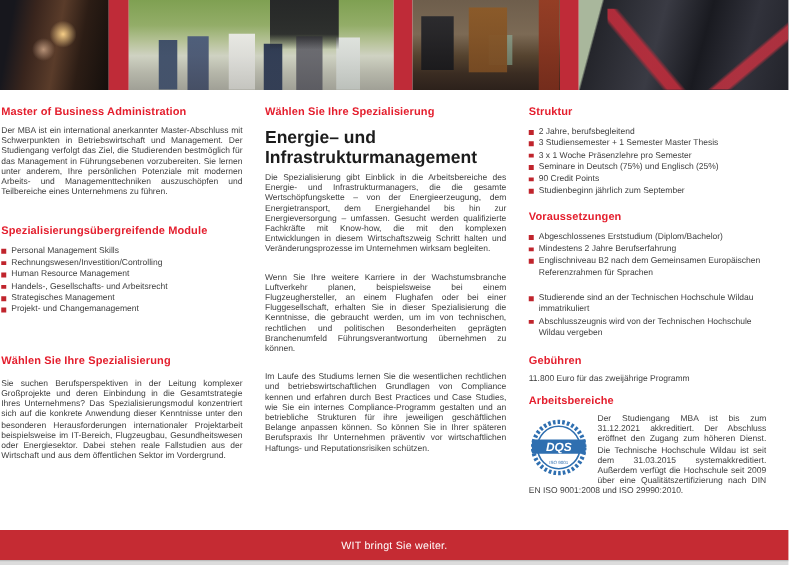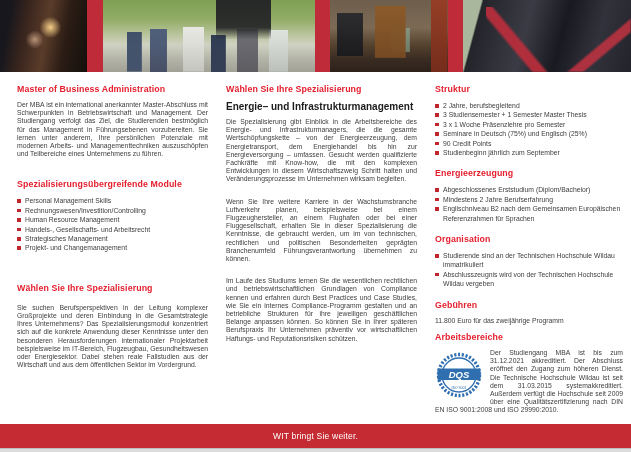--- a/index.html
+++ b/index.html
@@ -28,25 +28,25 @@
     linear-gradient(180deg, rgba(40,40,44,.95) 0%, rgba(25,25,28,.95) 100%) 8% 45% / 22% 60% no-repeat,
     linear-gradient(180deg, rgba(150,60,35,.95) 0%, rgba(120,45,28,.95) 100%) 100% 0 / 14% 100% no-repeat,
     linear-gradient(180deg, rgba(135,150,130,.95) 0%, rgba(110,125,105,.95) 100%) 62% 58% / 16% 34% no-repeat,
     linear-gradient(180deg,#6e5e4c 0%,#7c6a55 38%,#55432f 62%,#3a2c22 82%,#2c211b 100%);}
   .photo4{width:168px;background:
     linear-gradient(50deg, transparent 30%, rgba(190,45,60,.9) 33%, rgba(190,45,60,.9) 40%, transparent 43%) 30% 100% / 55% 90% no-repeat,
     linear-gradient(140deg, transparent 55%, rgba(195,50,65,.85) 58%, rgba(195,50,65,.85) 66%, transparent 69%) 100% 100% / 45% 80% no-repeat,
     linear-gradient(105deg,#a9b79c 0%,#a9b79c 10%,#24252b 11%,#3a3b44 38%,#191a20 58%,#31323b 78%,#22232a 100%);}
 
   
-  .content{display:flex;padding:12px 8px 0 17px;box-sizing:border-box;width:631px;}
+  .content{display:flex;padding:12px 8px 0 1px;box-sizing:border-box;width:631px;}
   .col{width:193px;}
   .col + .col{margin-left:18px;}
   .rh{color:#e41e2d;font-size:8.8px;font-weight:bold;margin:0 0 7px 0;letter-spacing:.1px;}
-  .bh{color:#1c1c1c;font-size:10px;font-weight:bold;margin:0 0 6px 0;}
+  .bh{color:#1c1c1c;font-size:14px;font-weight:bold;margin:0 0 6px 0;}
   .para{font-size:6.8px;line-height:8.2px;text-align:justify;color:#3d3d3d;margin:0;}
   .gap-lg{height:21px;} .gap-md{height:14px;} .gap-sm{height:9px;}
   .bl{margin:0;}
   .bi{position:relative;padding-left:8px;font-size:6.8px;line-height:9.4px;color:#3d3d3d;}
   .sq{position:absolute;left:0;top:3px;width:3.6px;height:3.6px;background:#c0242c;}
 
   
   .akk-wrap{overflow:hidden;}
   .seal{float:left;width:48px;height:48px;margin:2px 7px 2px 0;}
   .akk-text{font-size:6.8px;line-height:8.2px;text-align:justify;color:#3d3d3d;margin:0;}
@@ -108,28 +108,27 @@
       <h2 class="rh">Struktur</h2>
       <div class="bl">
         <div class="bi"><span class="sq"></span><span>2 Jahre, berufsbegleitend</span></div>
         <div class="bi"><span class="sq"></span><span>3 Studiensemester + 1 Semester Master Thesis</span></div>
         <div class="bi"><span class="sq"></span><span>3 x 1 Woche Präsenzlehre pro Semester</span></div>
         <div class="bi"><span class="sq"></span><span>Seminare in Deutsch (75%) und Englisch (25%)</span></div>
         <div class="bi"><span class="sq"></span><span>90 Credit Points</span></div>
         <div class="bi"><span class="sq"></span><span>Studienbeginn jährlich zum September</span></div>
       </div>
       <div class="gap-md" style="height:11px"></div>
-      <h2 class="rh">Energieerzeugung</h2>
+      <h2 class="rh">Voraussetzungen</h2>
       <div class="bl">
         <div class="bi"><span class="sq"></span><span>Abgeschlossenes Erststudium (Diplom/Bachelor)</span></div>
         <div class="bi"><span class="sq"></span><span>Mindestens 2 Jahre Berufserfahrung</span></div>
         <div class="bi"><span class="sq"></span><span>Englischniveau B2 nach dem Gemeinsamen Europäischen Referenzrahmen für Sprachen</span></div>
       </div>
       <div class="gap-md" style="height:11px"></div>
-      <h2 class="rh">Organisation</h2>
       <div class="bl">
         <div class="bi"><span class="sq"></span><span>Studierende sind an der Technischen Hochschule Wildau immatrikuliert</span></div>
         <div class="bi"><span class="sq"></span><span>Abschlusszeugnis wird von der Technischen Hochschule Wildau vergeben</span></div>
       </div>
       <div class="gap-md" style="height:11px"></div>
       <h2 class="rh">Gebühren</h2>
       <p class="para" style="text-align:left">11.800 Euro für das zweijährige Programm</p>
       <div class="gap-sm" style="height:7px"></div>
       <h2 class="rh">Arbeitsbereiche</h2>
       <div class="akk-wrap">

